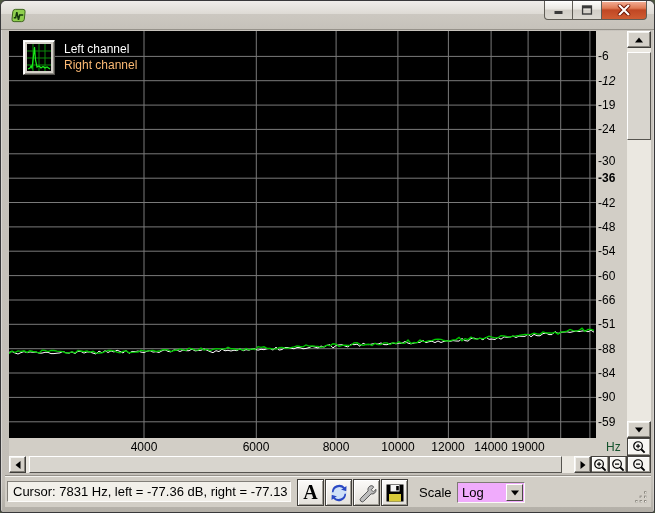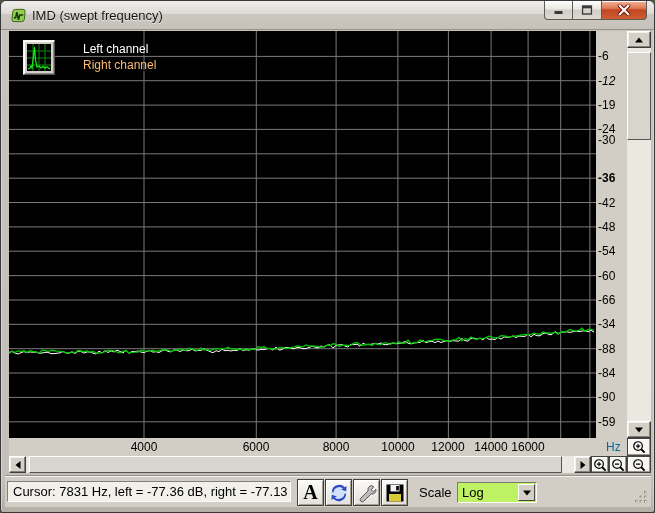--- a/index.html
+++ b/index.html
@@ -34,32 +34,32 @@
     background:linear-gradient(180deg,#f4b29b 0%,#e07a54 40%,#c04724 50%,#cf5c32 100%);}
   .win-btn svg{position:absolute;left:50%;top:50%;transform:translate(-50%,-50%);}
   
   #plot-area{position:absolute;left:8px;top:30px;width:587px;height:407px;background:#000;}
   #plot-svg{position:absolute;left:0;top:0;}
   #legend{position:absolute;left:14px;top:9px;display:flex;}
   #legend-icon-button{width:30px;height:33px;background:#d4d0c8;
     border:1px solid;border-color:#f7f6f3 #55534e #55534e #f7f6f3;
     box-shadow:inset 1px 1px 0 #fff, inset -1px -1px 0 #8f8c85;
     display:flex;align-items:center;justify-content:center;}
-  #legend-labels{margin-left:28px;padding-top:1px;text-decoration:underline;}
+  #legend-labels{margin-left:9px;padding-top:1px;text-decoration:underline;}
   #legend-labels div{font-size:12px;line-height:16px;white-space:nowrap;}
   #legend-left{color:#ffffff;}
   #legend-right{color:#fdba74;}
   
   #y-axis-strip{position:absolute;left:595px;top:30px;width:31px;height:407px;background:#d2cec6;overflow:hidden;}
   .ytick{position:absolute;left:2px;font-size:12px;color:#000;}
   #db-unit{position:absolute;left:5px;top:5px;font-size:12px;color:#000;margin-left:30px;}
   
   #x-axis-strip{position:absolute;left:8px;top:437px;width:618px;height:18px;background:#d2cec6;overflow:hidden;}
   .xtick{position:absolute;top:2px;font-size:12px;color:#000;transform:translateX(-50%);white-space:nowrap;}
-  #hz-unit{position:absolute;left:597px;top:2px;font-size:12px;color:#0369a1;}
+  #hz-unit{position:absolute;left:597px;top:2px;font-size:12px;color:#14532d;}
   
   .sb-btn{position:absolute;background:#d4d0c8;border:1px solid;box-sizing:border-box;
     border-color:#ffffff #3f3d39 #3f3d39 #ffffff;
     box-shadow:inset -1px -1px 0 #84817a, inset 1px 1px 0 #f2f1ed;}
   .tri{position:absolute;width:0;height:0;left:50%;top:50%;}
   .tri.up{border-left:4px solid transparent;border-right:4px solid transparent;border-bottom:5px solid #000;transform:translate(-50%,-50%);}
   .tri.down{border-left:4px solid transparent;border-right:4px solid transparent;border-top:5px solid #000;transform:translate(-50%,-50%);}
   .tri.left{border-top:4px solid transparent;border-bottom:4px solid transparent;border-right:5px solid #000;transform:translate(-50%,-50%);}
   .tri.right{border-top:4px solid transparent;border-bottom:4px solid transparent;border-left:5px solid #000;transform:translate(-50%,-50%);}
   #v-scroll-track{position:absolute;left:626px;top:47px;width:24px;height:373px;background:#ebe8e1;}
@@ -79,38 +79,37 @@
     font-size:13px;line-height:19px;padding-left:5px;color:#000;white-space:nowrap;overflow:hidden;}
   .tool-btn{position:absolute;top:3px;width:27px;height:27px;box-sizing:border-box;
     background:linear-gradient(180deg,#fcfbf9,#e3e0da);
     border:1px solid #413f3b;box-shadow:inset 1px 1px 0 #fff, inset -1px -1px 0 #a09d95;
     display:flex;align-items:center;justify-content:center;}
   #font-button{left:292px;font-family:"Liberation Serif",serif;font-weight:bold;font-size:20px;color:#000;}
   #refresh-button{left:320px;}
   #settings-button{left:348px;}
   #save-button{left:376px;}
   #scale-label{position:absolute;left:414px;top:9px;font-size:13px;color:#000;}
-  #scale-select{position:absolute;left:452px;top:6px;width:80px;height:21px;background:#bef264;
+  #scale-select{position:absolute;left:452px;top:6px;width:68px;height:21px;background:#f0abfc;
     border:1px solid;border-color:#7e7b75 #fbfaf7 #fbfaf7 #7e7b75;box-sizing:border-box;text-decoration:underline;}
   #scale-value{position:absolute;left:4px;top:2px;font-size:13px;color:#000;}
   #scale-arrow-button{position:absolute;right:1px;top:1px;width:17px;height:17px;background:#d4d0c8;
     border:1px solid;border-color:#ffffff #4a4843 #4a4843 #ffffff;box-sizing:border-box;}
   #resize-grip{position:absolute;right:3px;bottom:3px;width:16px;height:16px;}
 </style>
 </head>
 <body>
 
 <div id="app-window">
 
   <div id="titlebar">
     <svg id="win-icon" viewBox="0 0 18 18">
       <rect x="2.5" y="2.5" width="13" height="13" rx="2.5" fill="#8fcf4e" stroke="#3c611d" stroke-width="1" transform="skewX(-6) translate(1,0)"></rect>
       <polyline points="4,11.5 6,11.5 7.2,5.5 9,13.5 10.3,8.5 14,8.5" fill="none" stroke="#15380c" stroke-width="1.6"></polyline>
     </svg>
-    <span id="win-title">IMD (swept frequency)</span>
     <div class="winbtns">
       <div class="win-btn first">
         <svg width="11" height="9" viewBox="0 0 11 9">
             <rect x="1" y="5.5" width="8" height="3" fill="#3a3a3a"></rect>
           </svg>
       </div>
       <div class="win-btn mid">
         <svg width="11" height="10" viewBox="0 0 11 10">
             <rect x="1" y="1" width="9" height="8" fill="none" stroke="#3a3a3a" stroke-width="1.4"></rect>
             <rect x="1" y="1" width="9" height="2.4" fill="#3a3a3a"></rect>
@@ -176,28 +175,28 @@
       </div>
     </div>
   </div>
 
   <div id="y-axis-strip">
     <div id="db-unit">dB</div>
   <div class="ytick" style="top: 18.36px;">-6</div>
       <div class="ytick" style="top: 42.72px; font-style: italic;">-12</div>
       <div class="ytick" style="top: 67.08px;">-19</div>
       <div class="ytick" style="top: 91.44px;">-24</div>
-      <div class="ytick" style="top: 102px; text-align: center;">-30</div>
+      <div class="ytick" style="top: 123px; text-align: center;">-30</div>
       <div class="ytick" style="top: 140.16px; font-weight: bold;">-36</div>
       <div class="ytick" style="top: 164.52px;">-42</div>
       <div class="ytick" style="top: 188.88px;">-48</div>
       <div class="ytick" style="top: 213.24px;">-54</div>
       <div class="ytick" style="top: 237.6px;">-60</div>
       <div class="ytick" style="top: 261.96px;">-66</div>
-      <div class="ytick" style="top: 286.32px;">-34</div>
+      <div class="ytick" style="top: 286.32px;">-51</div>
       <div class="ytick" style="top: 310.68px;">-88</div>
       <div class="ytick" style="top: 335.04px;">-84</div>
       <div class="ytick" style="top: 359.4px;">-90</div>
       <div class="ytick" style="top: 383.76px;">-59</div>
     </div>
 
   <div class="sb-btn" style="left:626px;top:30px;width:24px;height:17px;">
       <span class="tri up"></span>
     </div>
   <div id="v-scroll-track">
@@ -223,21 +222,21 @@
   </div>
 
   <div id="x-axis-strip">
     <div id="hz-unit">Hz</div>
   <div class="xtick" style="left: 135px; text-align: right;">4000</div>
       <div class="xtick" style="left: 247px;">6000</div>
       <div class="xtick" style="left: 327px; text-align: right;">8000</div>
       <div class="xtick" style="left: 389px;">10000</div>
       <div class="xtick" style="left: 439px;">12000</div>
       <div class="xtick" style="left: 482px;">14000</div>
-      <div class="xtick" style="left: 519px;">16000</div>
+      <div class="xtick" style="left: 519px;">19000</div>
     </div>
 
   <div class="sb-btn" style="left:8px;top:455px;width:17px;height:17px;">
       <span class="tri left"></span>
     </div>
   <div id="h-scroll-track">
     <div id="h-scroll-thumb"></div>
   </div>
   <div class="sb-btn" style="left:573px;top:455px;width:17px;height:17px;">
       <span class="tri right"></span>

